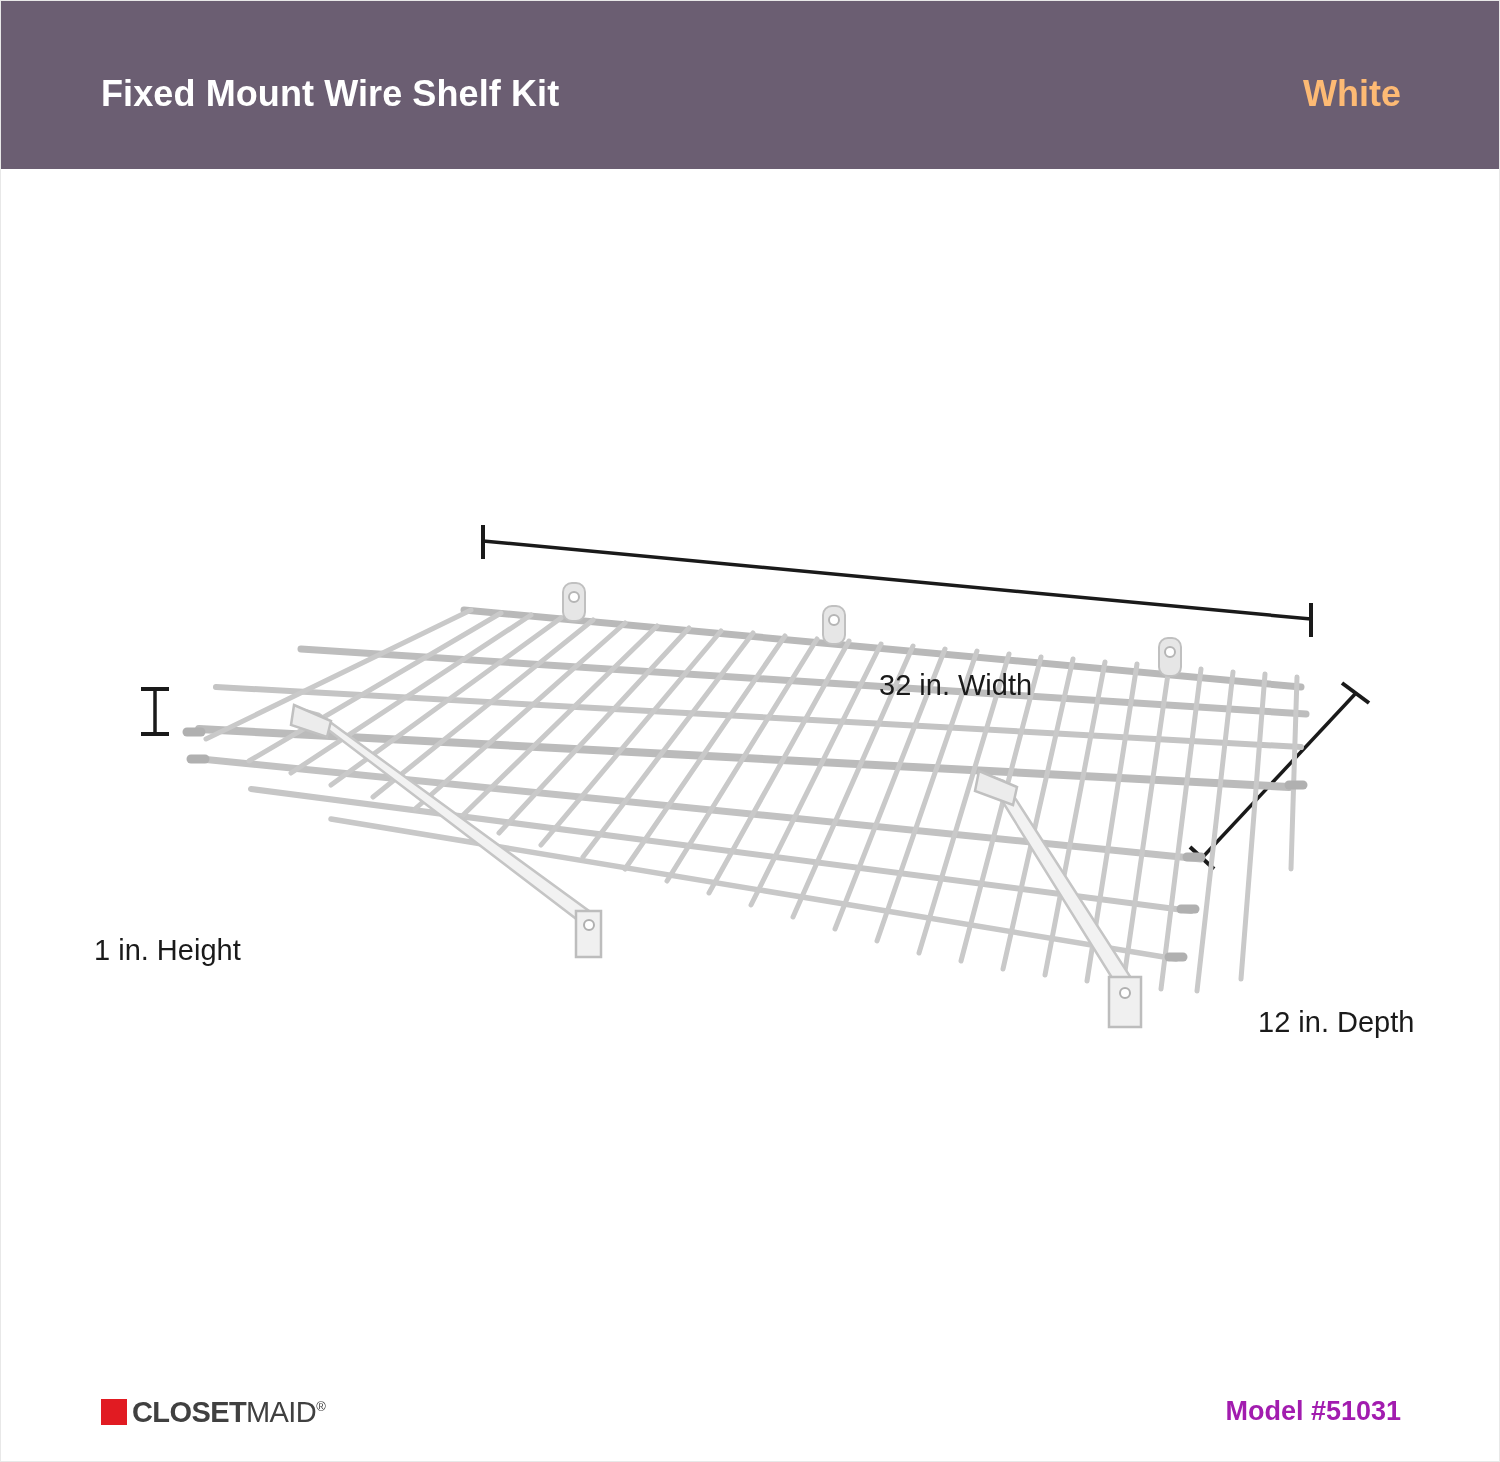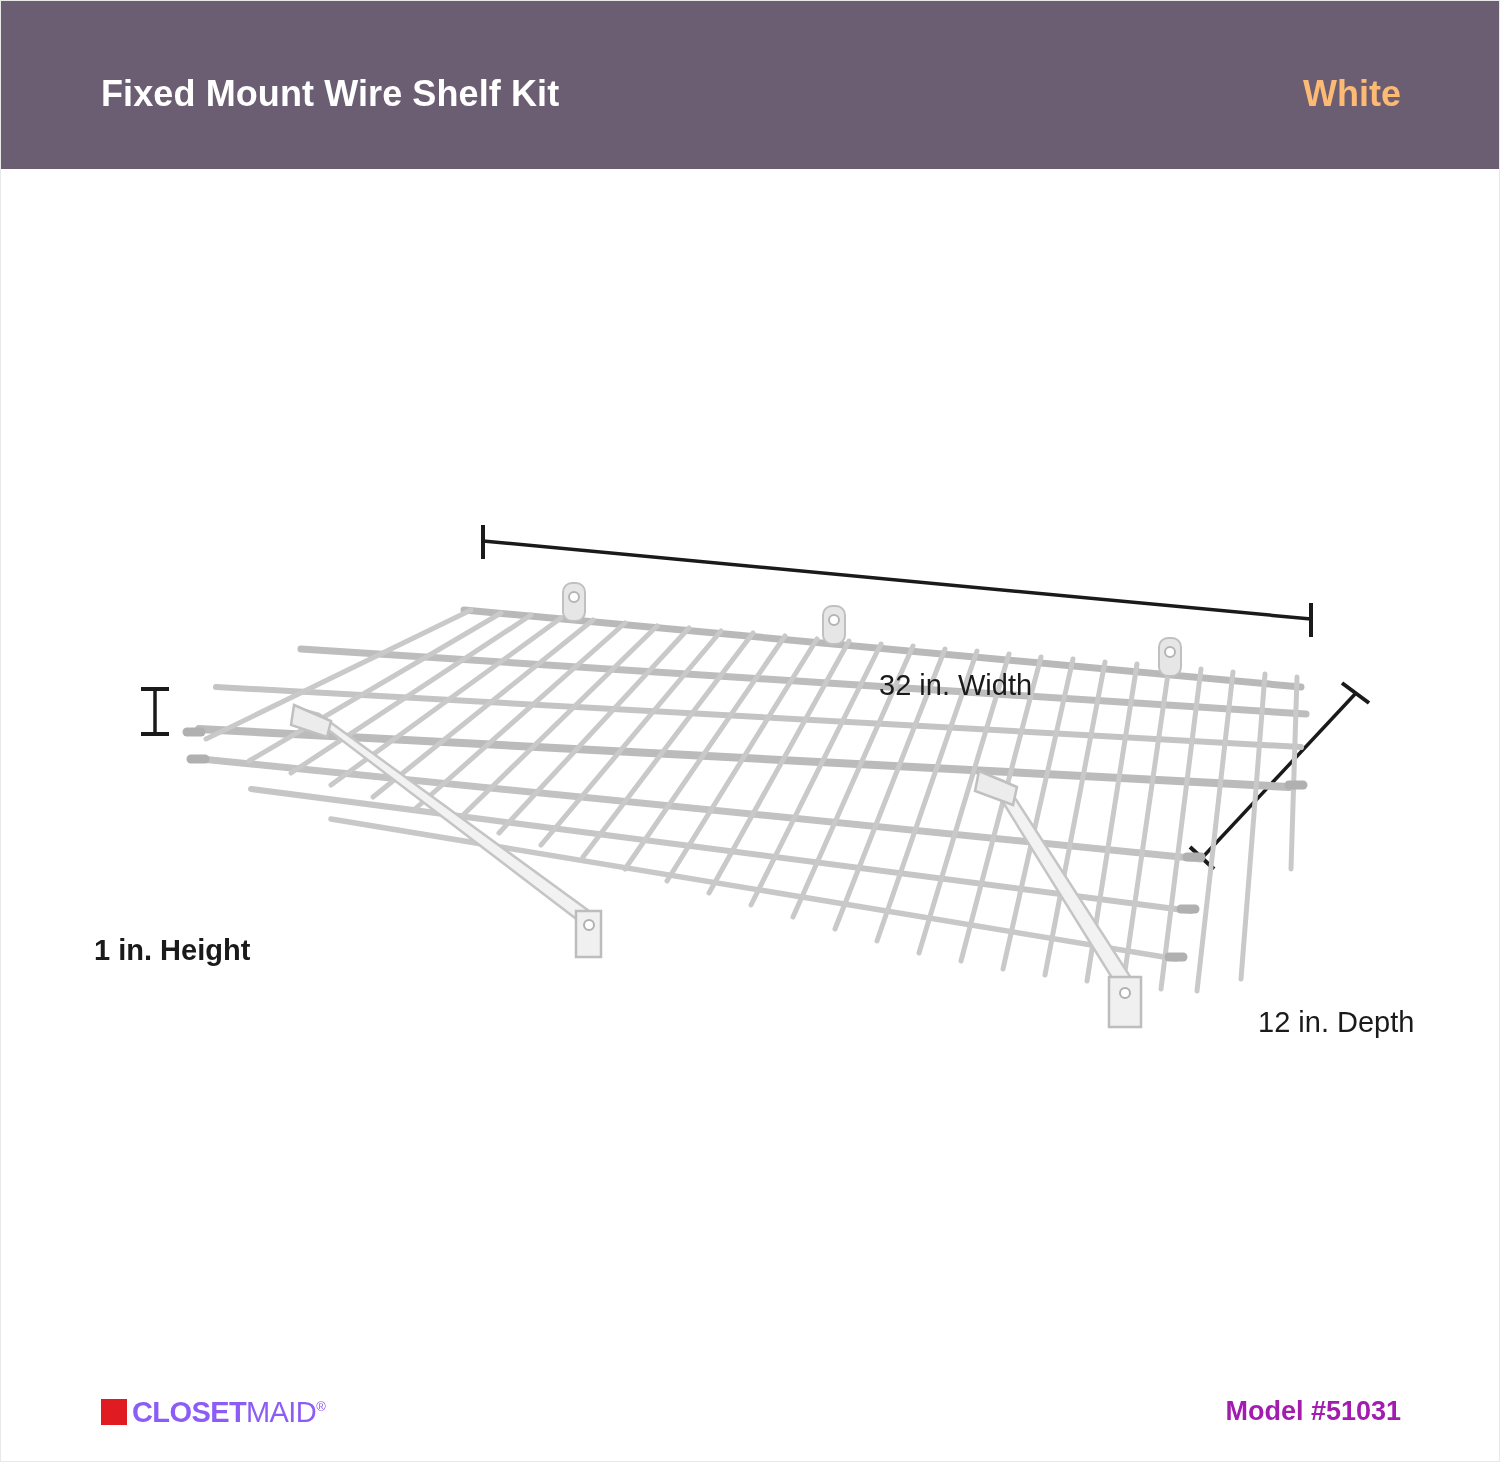--- a/index.html
+++ b/index.html
@@ -64,21 +64,21 @@
   }
 
   
   .dim-label {
     position: absolute;
     font-size: 29px;
     color: #1a1a1a;
     white-space: nowrap;
   }
   #label-width  { left: 878px; top: 500px; }
-  #label-height { left: 93px;  top: 765px; font-weight: bold; }
+  #label-height { left: 93px;  top: 765px; }
   #label-depth  { left: 1257px;top: 837px; text-align: right; }
 
   
   #footer {
     position: absolute;
     left: 0;
     bottom: 0;
     width: 1500px;
     height: 104px;
   }
@@ -92,21 +92,21 @@
   }
   #brand-square {
     width: 26px;
     height: 26px;
     background: #e11b22;
     margin-right: 5px;
   }
   #brand-text {
     font-size: 29px;
     font-weight: bold;
-    color: #8b5cf6;
+    color: #404040;
     letter-spacing: -0.6px;
     line-height: 1;
   }
   #brand-text .light { font-weight: normal; }
   #brand-reg {
     font-size: 13px;
     vertical-align: super;
     font-weight: normal;
   }
   #model-number {

